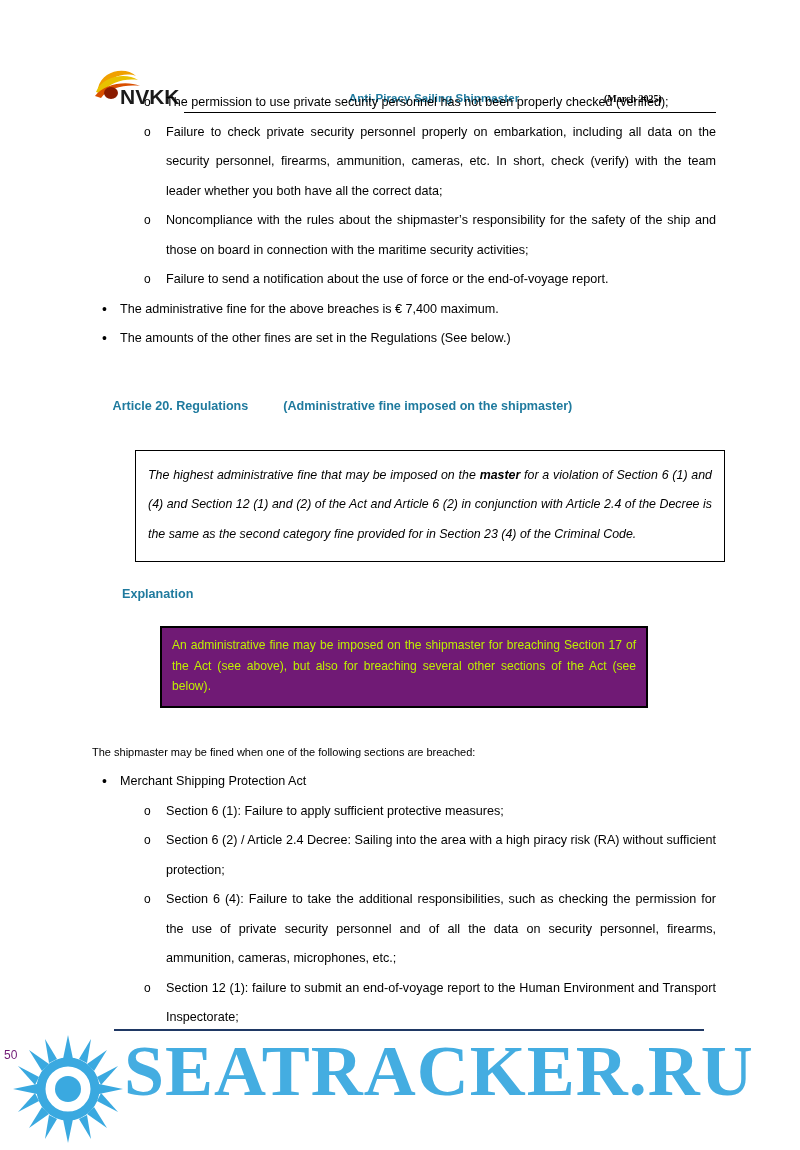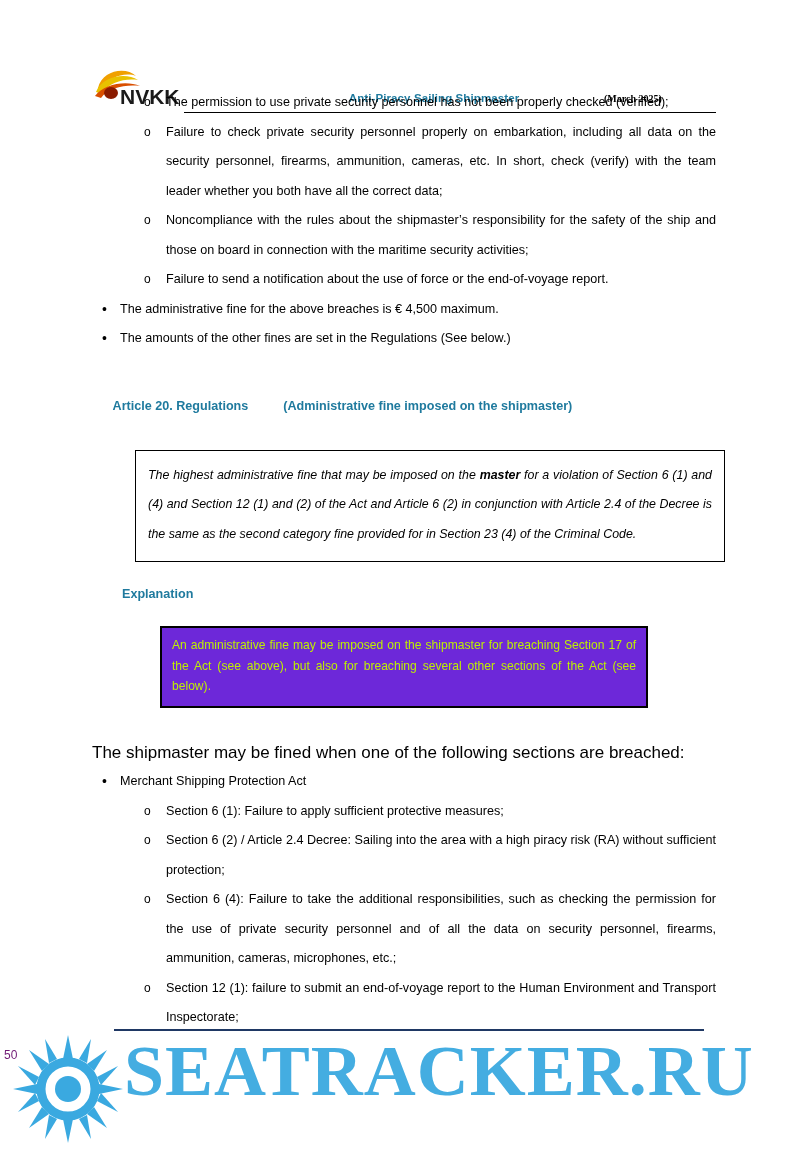--- a/index.html
+++ b/index.html
@@ -68,21 +68,21 @@
   
   .content {
     position: absolute;
     left: 88px; top: 88px;
     width: 624px;
   }
 
   p, li, div { box-sizing: border-box; }
 
   .line {
-    font-size: 17px;
+    font-size: 11px;
     line-height: 29.5px;
     color: #000;
   }
 
   
   .sub-item {
     position: relative;
     padding-left: 74px;
     margin: 0;
     font-size: 12.6px;
@@ -149,21 +149,21 @@
     font-weight: bold;
     color: #1f7a9e;
     line-height: 20px;
     margin-left: 30px;
   }
 
   
   .callout {
     margin-left: 68px;
     width: 488px;
-    background: #6d28d9;
+    background: #701a75;
     border: 2px solid #000;
     padding: 7px 10px 9px 10px;
   }
   .callout p {
     margin: 0;
     color: #bff000;
     font-size: 12.1px;
     line-height: 20.5px;
     text-align: justify;
     text-justify: inter-word;
@@ -240,21 +240,21 @@
       <span class="marker">o</span>
       <span>Noncompliance with the rules about the shipmaster’s responsibility for the safety of the ship and those on board in connection with the maritime security activities;</span>
     </div>
     <div class="sub-item">
       <span class="marker">o</span>
       <span>Failure to send a notification about the use of force or the end-of-voyage report.</span>
     </div>
 
     <div class="bullet-item">
       <span class="marker">•</span>
-      <span>The administrative fine for the above breaches is € 4,500 maximum.</span>
+      <span>The administrative fine for the above breaches is € 7,400 maximum.</span>
     </div>
     <div class="bullet-item">
       <span class="marker">•</span>
       <span>The amounts of the other fines are set in the Regulations (See below.)</span>
     </div>
 
     <div class="spacer-md"></div>
 
     <div class="article-head">
       <span>Article 20. Regulations</span><span>&nbsp;&nbsp;&nbsp;&nbsp;&nbsp;&nbsp;&nbsp;&nbsp;&nbsp;&nbsp;</span><span>(Administrative fine imposed on the shipmaster)</span>

